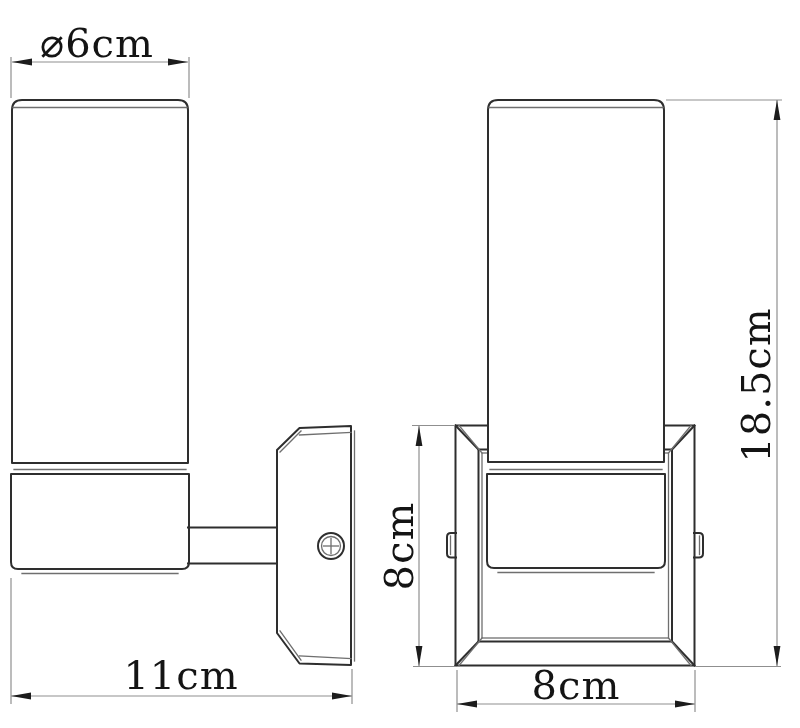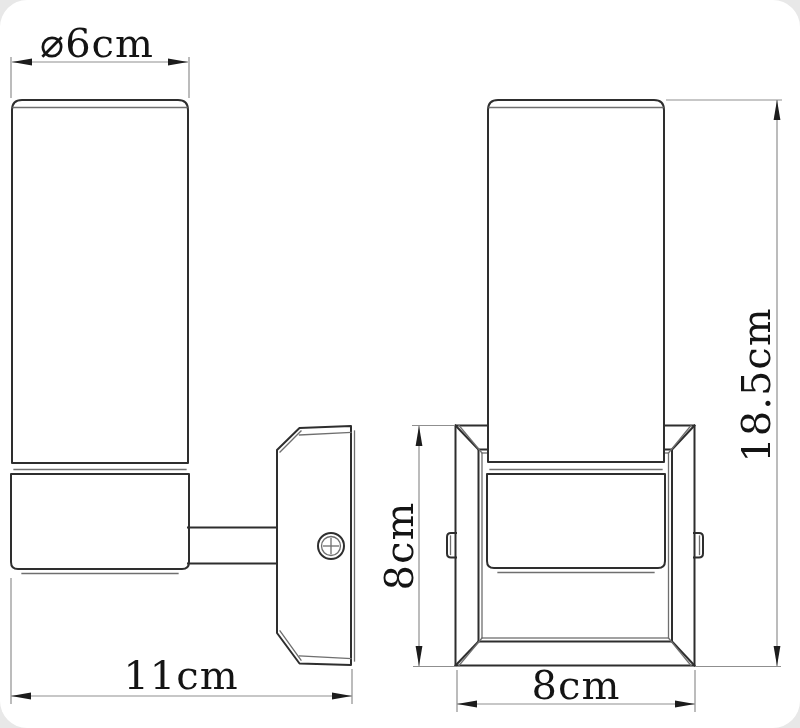--- a/index.html
+++ b/index.html
@@ -1,19 +1,19 @@
 <!DOCTYPE html>
 <html style="--background: #ffffff; --object-line: #2e2e2e; --detail-line: #6f6f6f; --dimension-line: #8f8f8f; --arrow-fill: #1c1c1c; --text: #141414;"><head>
 <meta charset="utf-8">
 <title>Wall Lamp Technical Drawing</title>
 <style>
   html,body{margin:0;padding:0;background:#e8e8e8;}
   .canvas{
     position:relative;width:800px;height:728px;background:var(--background,#fff);
-    font-family:"DejaVu Serif","DejaVu Sans",serif;overflow:hidden;border-radius:27px;
+    font-family:"DejaVu Serif","DejaVu Sans",serif;overflow:hidden;
   }
   svg{display:block}
   .obj{stroke:var(--object-line,#2e2e2e);stroke-width:2;fill:none;stroke-linejoin:round;stroke-linecap:square}
   .objf{stroke:var(--object-line,#2e2e2e);stroke-width:2;fill:#ffffff;stroke-linejoin:round;stroke-linecap:square}
   .thin{stroke:var(--detail-line,#6f6f6f);stroke-width:1.3;fill:none;stroke-linecap:square}
   .dim{stroke:var(--dimension-line,#8f8f8f);stroke-width:1.2;fill:none;stroke-linecap:butt}
   .arr{fill:var(--arrow-fill,#1c1c1c);stroke:none}
   .dimtext{fill:var(--text,#141414);font-size:40px;letter-spacing:1px}
   .fillwhite{fill:#ffffff;stroke:none}
 </style>

